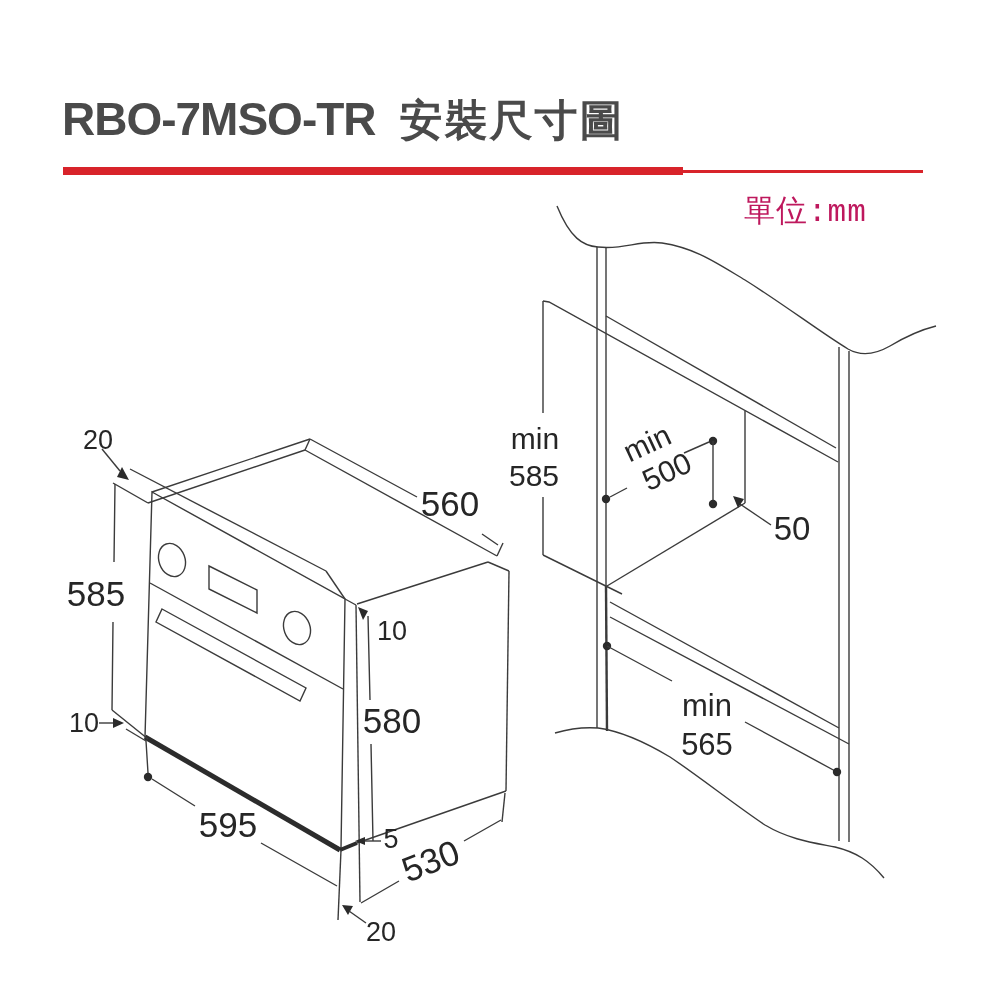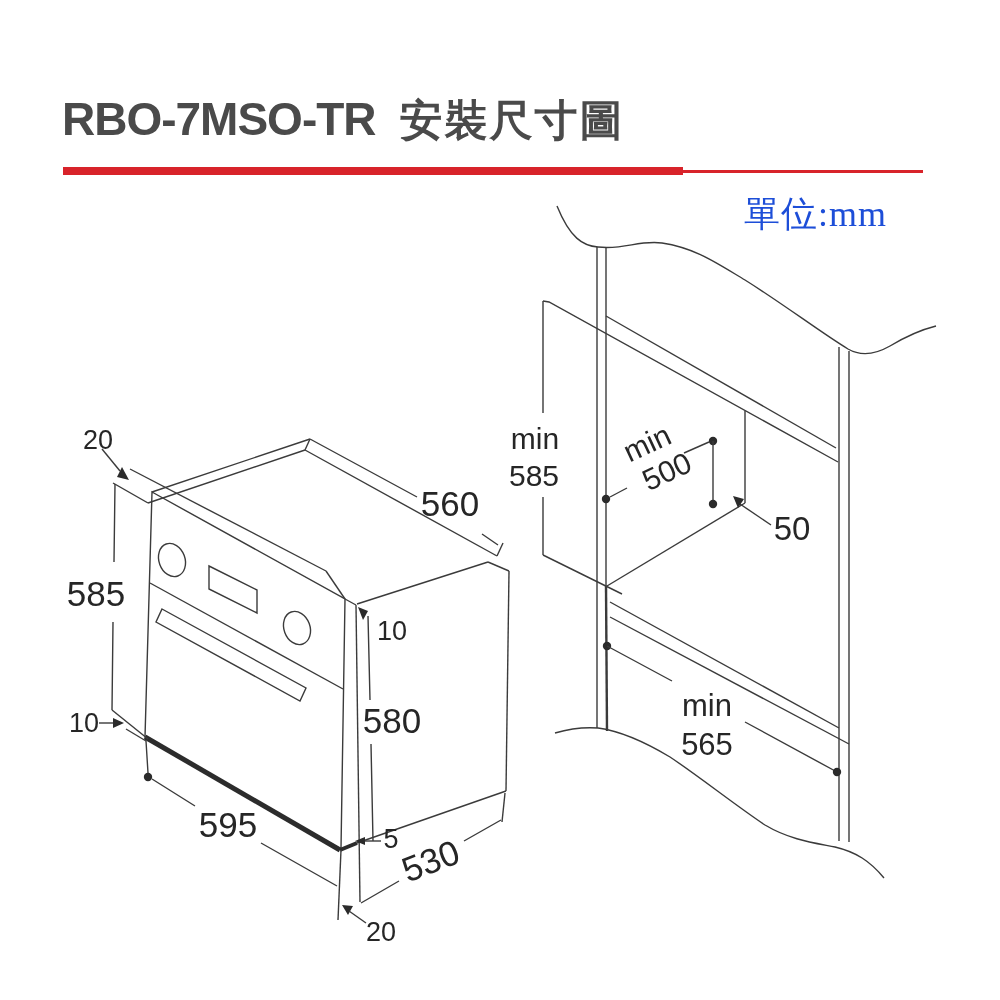--- a/index.html
+++ b/index.html
@@ -4,22 +4,22 @@
 <style>
   html,body{margin:0;padding:0;background:#ffffff;}
   .page{position:relative;width:1000px;height:1000px;background:#fff;overflow:hidden;
         font-family:"Liberation Sans",sans-serif;}
   .title{position:absolute;left:62px;top:92px;white-space:nowrap;color:#4a4a4a;}
   .title .model{font-family:"Liberation Sans",sans-serif;font-weight:700;font-size:46px;letter-spacing:-1px;}
   .title .subject{font-family:"Liberation Serif",serif;font-weight:700;font-size:43px;margin-left:24px;letter-spacing:2px;}
   .rule{position:absolute;left:63px;top:166px;width:860px;height:10px;display:flex;align-items:center;}
   .rule .thick{display:block;width:620px;height:8px;}
   .rule .thin{display:block;width:240px;height:3px;}
-  .unit{position:absolute;left:744px;top:190px;font-family:Liberation Serif, serif;
-        font-size:36px;color:#1d4ed8;letter-spacing:1px;white-space:nowrap;}
+  .unit{position:absolute;left:744px;top:190px;font-family:Liberation Mono, monospace;
+        font-size:31px;color:#be185d;letter-spacing:1px;white-space:nowrap;}
   svg{position:absolute;left:0;top:0;}
   .ln{fill:none;stroke:#3b3b3b;stroke-width:1.4px;}
   .ln2{fill:none;stroke:#3b3b3b;stroke-width:2.4px;}
   .thk{fill:none;stroke:#2c2c2c;stroke-width:5px;}
   .thk2{fill:none;stroke:#2c2c2c;stroke-width:4px;}
   .dot{fill:#2b2b2b;stroke:none;}
   .arr{fill:#2b2b2b;stroke:none;}
   .lbl{font-family:"Liberation Sans",sans-serif;fill:#262626;text-anchor:middle;}
   .s27{font-size:27px;} .s30{font-size:30px;} .s31{font-size:31px;}
   .s33{font-size:33px;} .s35{font-size:35px;}

